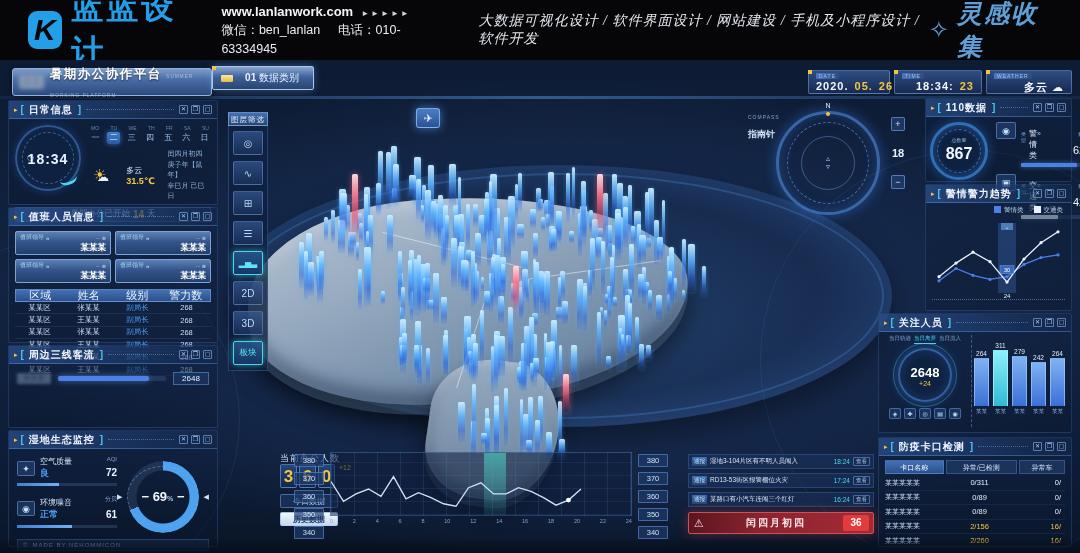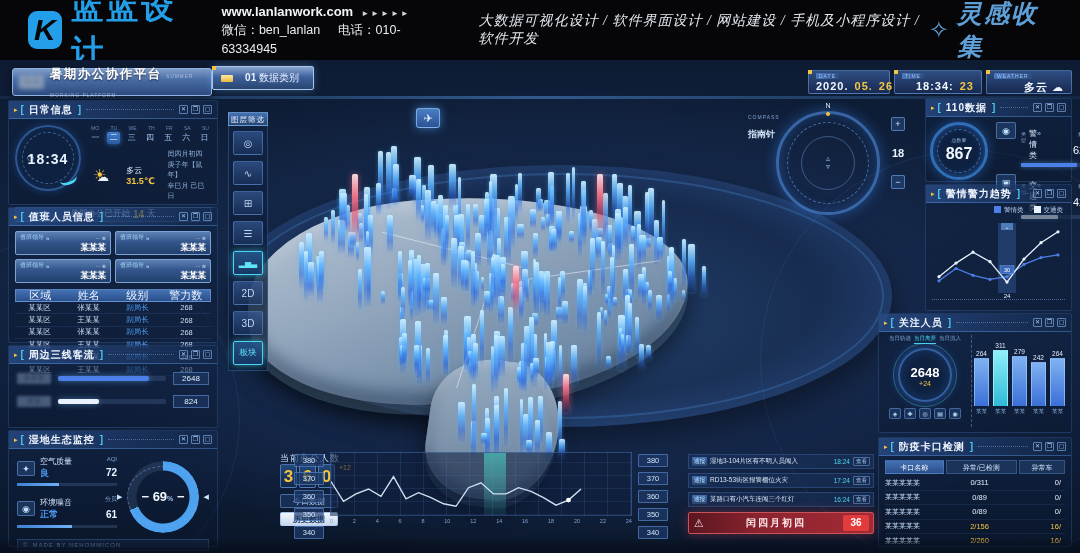--- a/index.html
+++ b/index.html
@@ -812,27 +812,20 @@
         </span>
       </div>
     <div class="flow-list">
         <div class="frow">
           <span class="flabel">某某某</span>
           <div class="ftrack">
             <div class="ffill" style="width: 84%; background: rgb(77, 127, 232);"></div>
           </div>
           <span class="fval">2648</span>
         </div>
-        <div class="frow">
-          <span class="flabel">某某</span>
-          <div class="ftrack">
-            <div class="ffill" style="width: 38%; background: rgb(233, 243, 255);"></div>
-          </div>
-          <span class="fval">824</span>
-        </div>
       </div>
   </div>
 
   <div class="panel" style="left:8px;top:370px;width:210px;height:117px;">
     <div class="phead">
         <span class="tick">▸</span>
         <span class="br">[</span>
         <span class="ptitle">湿地生态监控</span>
         <span class="br">]</span>
         <span class="dots"></span>

